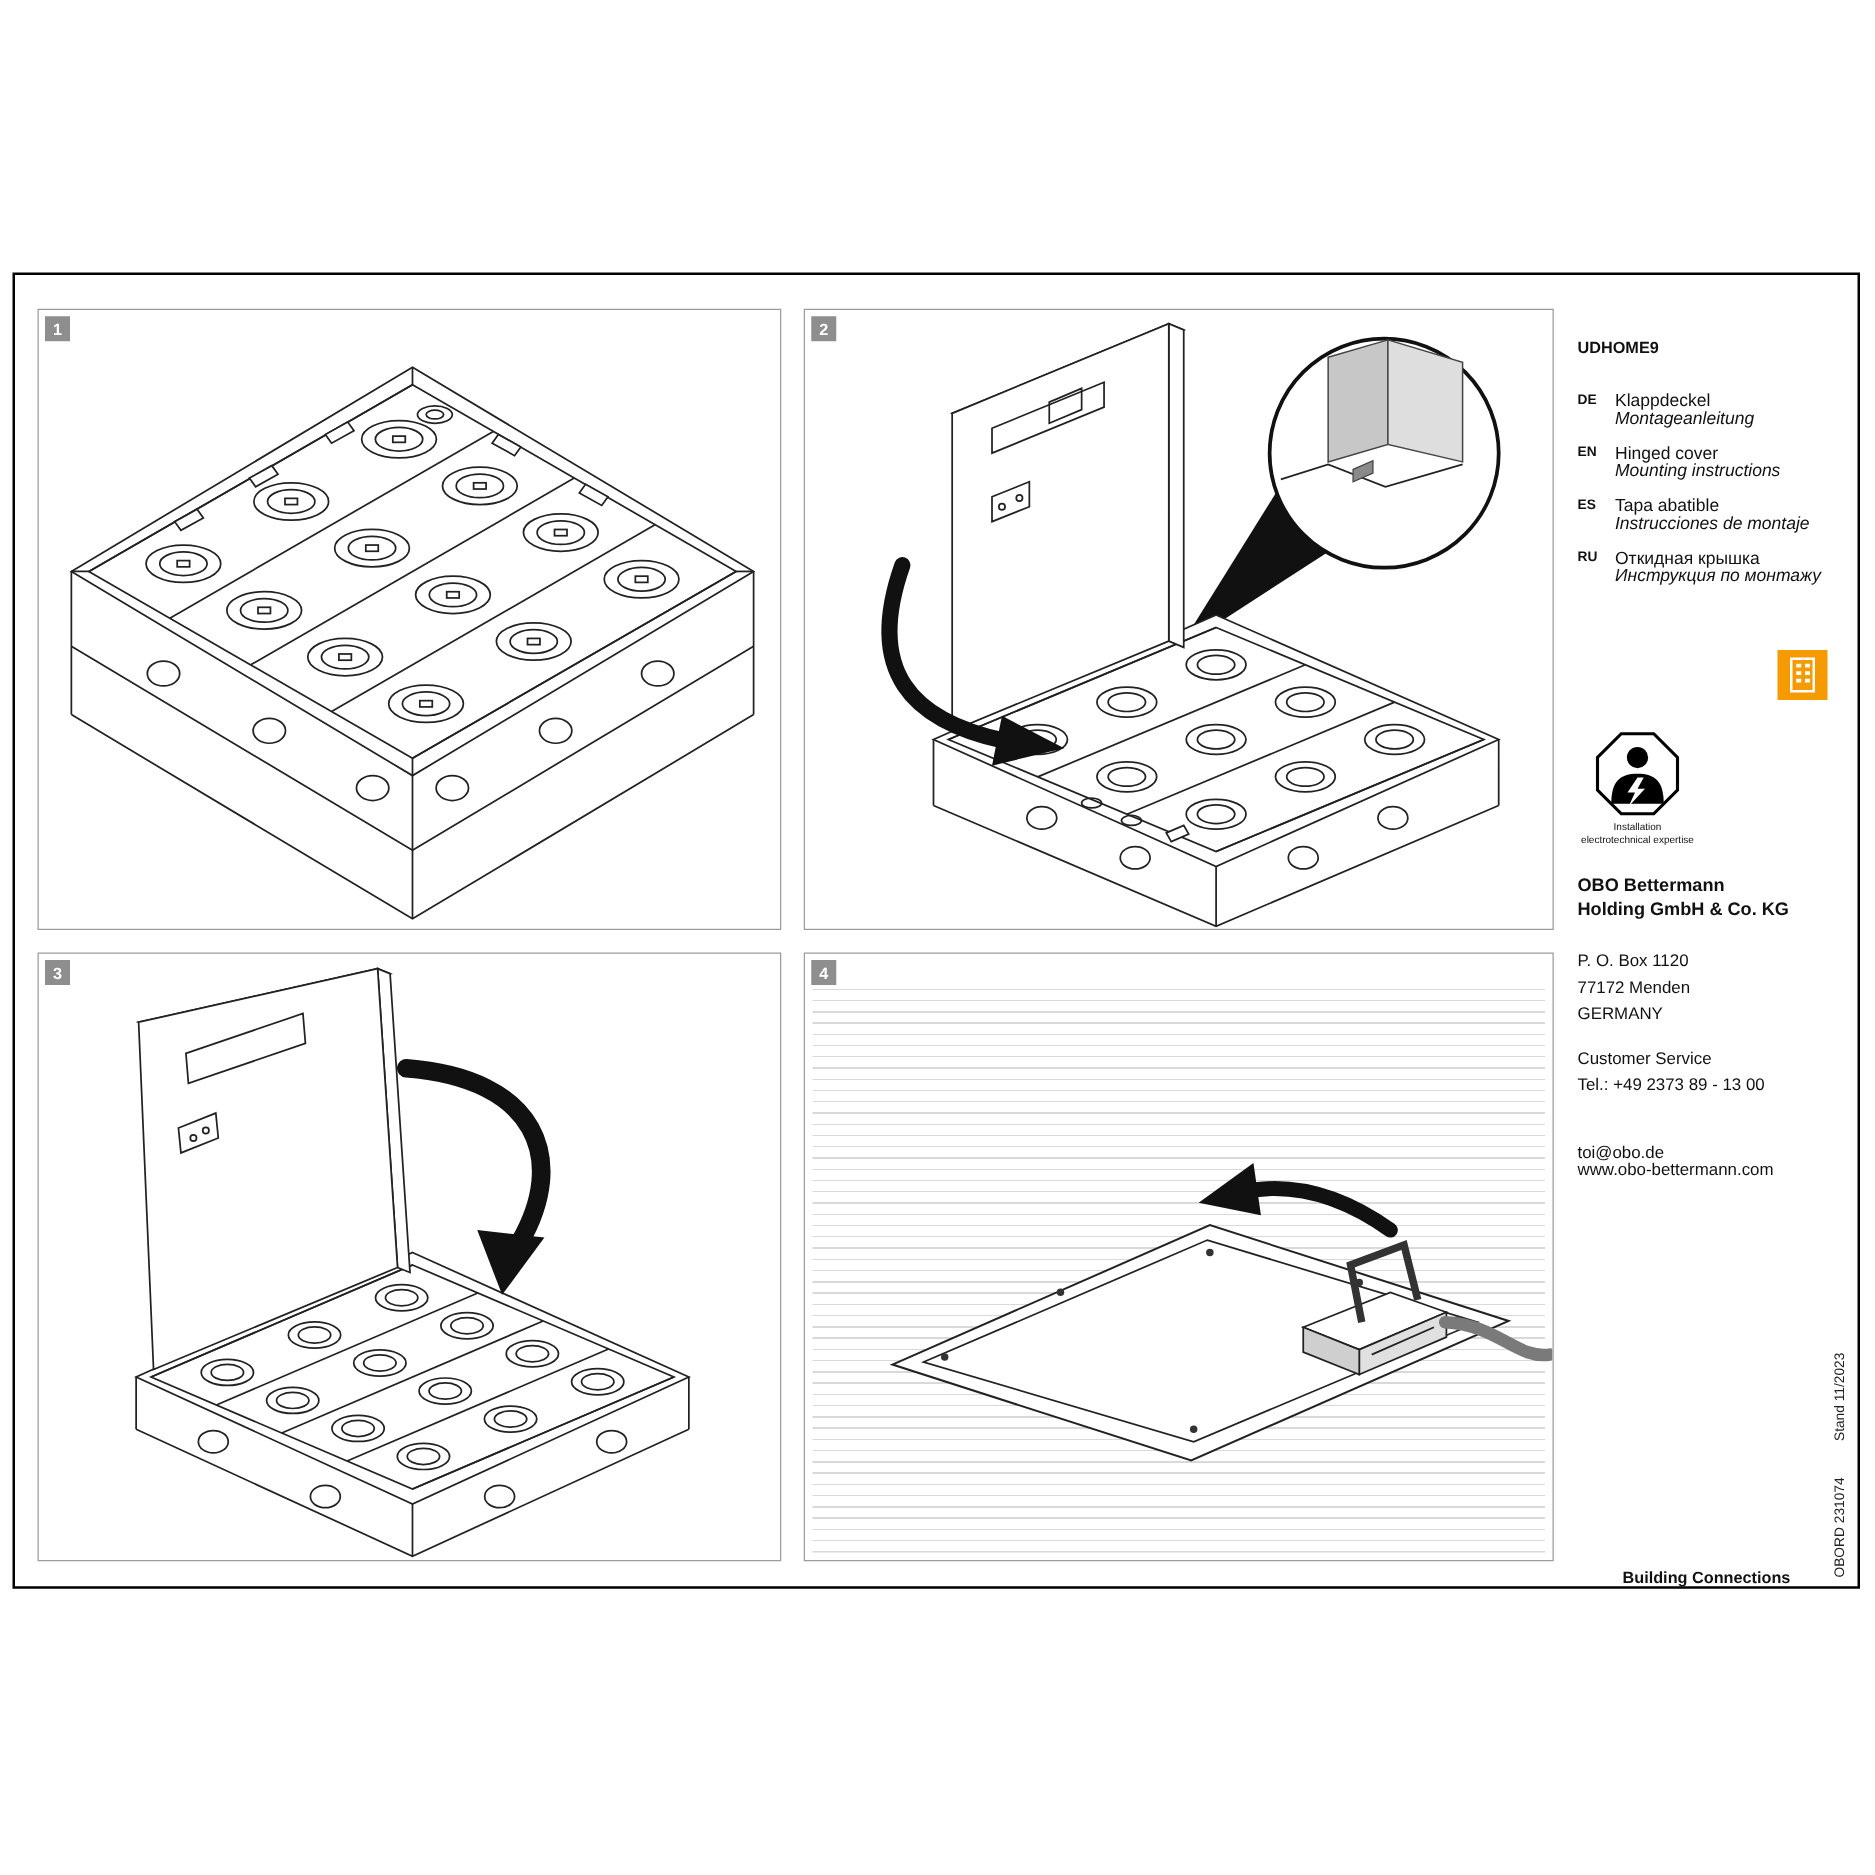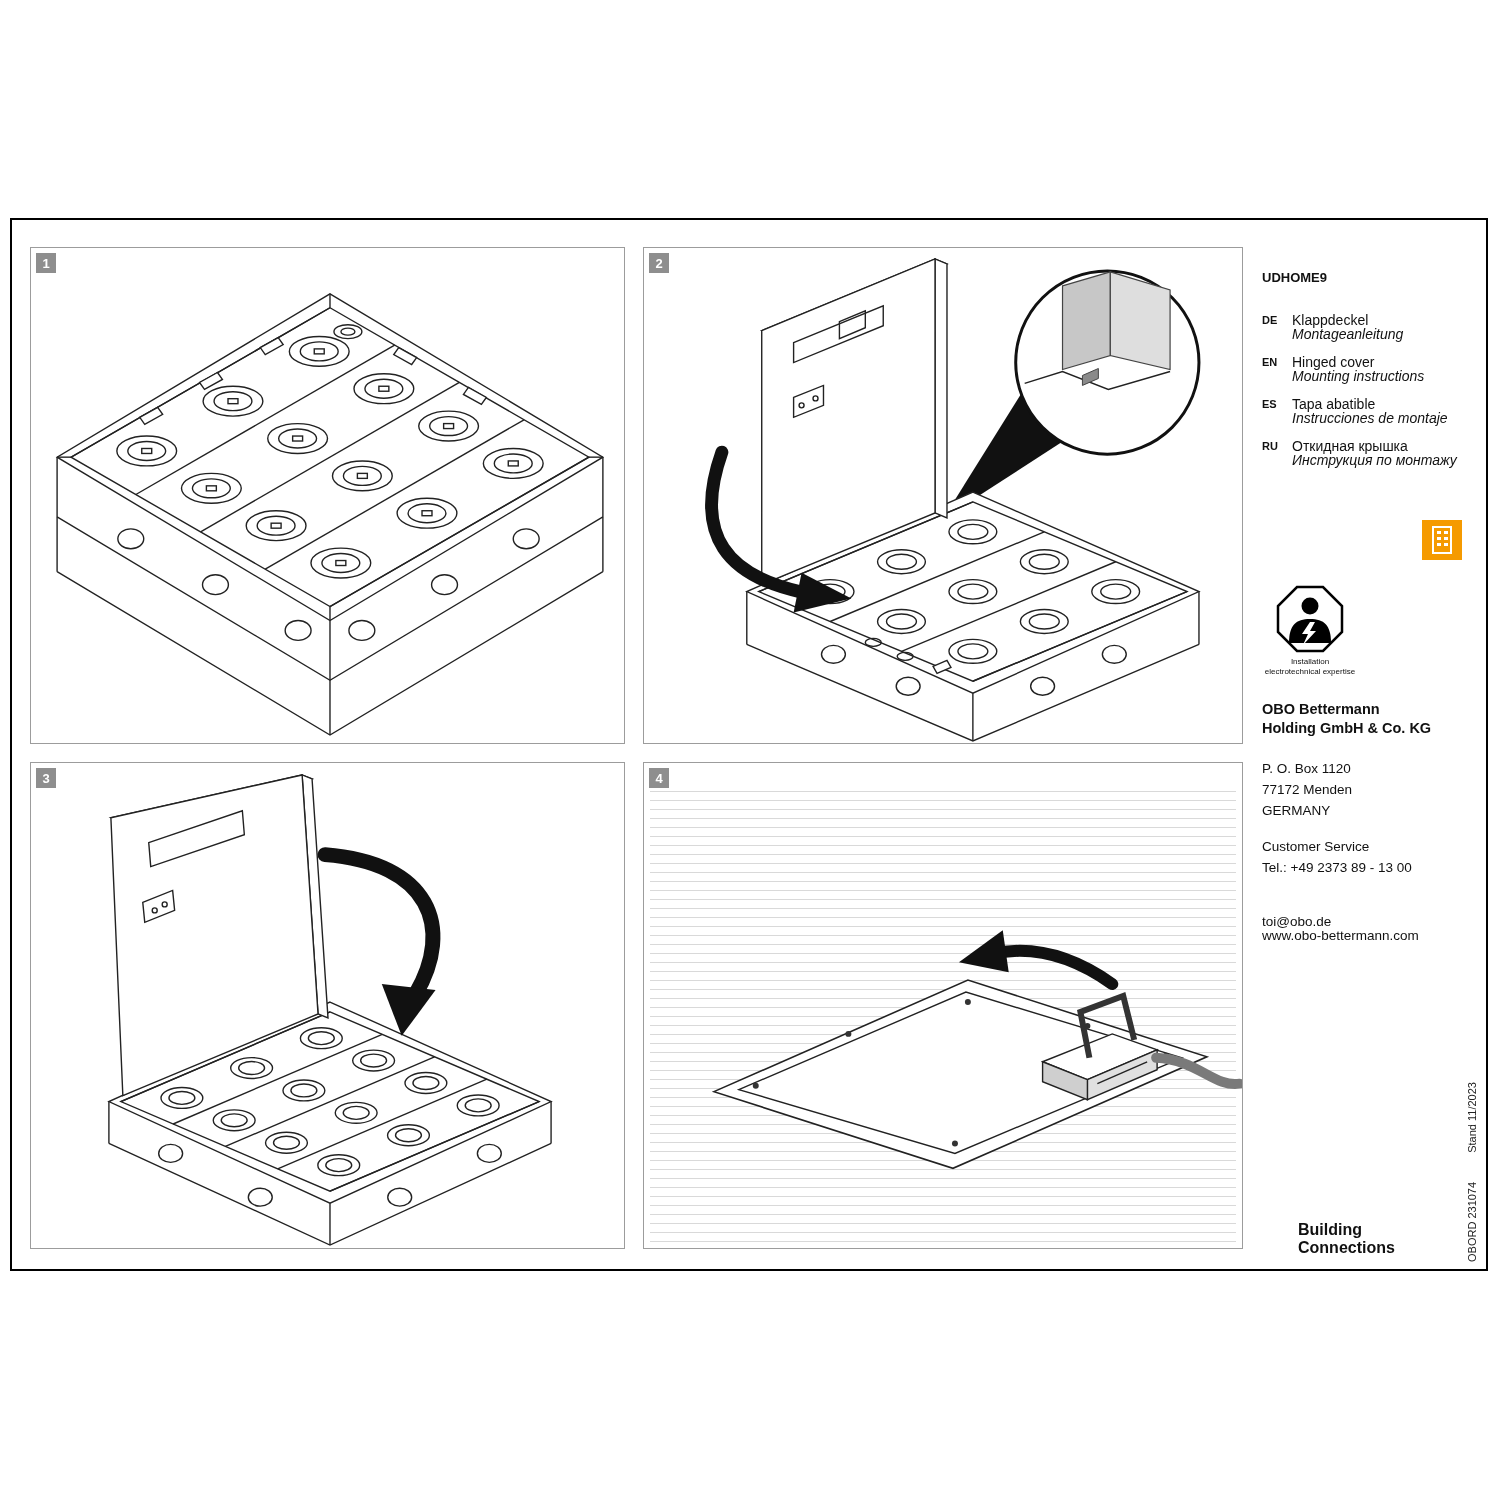--- a/index.html
+++ b/index.html
@@ -35,21 +35,21 @@
   .accent-fill { fill:var(--accent-orange,#f59a00); }
   .octagon-icon { position:absolute; left:14px; top:338px; width:68px; height:68px; }
   .expertise-caption { position:absolute; left:-22px; top:410px; width:140px; text-align:center;
     font-size:8px; font-weight:normal; line-height:10px; }
   .company-block { position:absolute; left:0; top:453px; font-size:14.5px; font-weight:bold; line-height:19px; }
   .address-block { position:absolute; left:0; top:511px; font-size:13.5px; line-height:21px; }
   .service-block { position:absolute; left:0; top:589px; font-size:13.5px; line-height:21px; }
   .email-line   { position:absolute; left:0; top:649px; font-size:13.5px;margin-top:18px; }
   .website-line { position:absolute; left:0; top:681px; font-size:13.5px; }
   .obo-logo { position:absolute; left:0; top:888px; width:150px; height:64px; }
-  .tagline { position:absolute; left:0; top:974px; font-size:16px; font-weight:bold;padding-left:36px; }
+  .tagline { position:absolute; left:0; top:1007px; font-size:13px; font-weight:bold;padding-left:36px; }
 
   .side-vertical { position:absolute; left:1466px; top:1262px; transform:rotate(-90deg);
     transform-origin:0 0; white-space:nowrap; font-size:11px; color:#222; }
   .side-vertical span { margin-right:26px; }
 </style>
 </head>
 <body>
 
 <div class="page">
 

